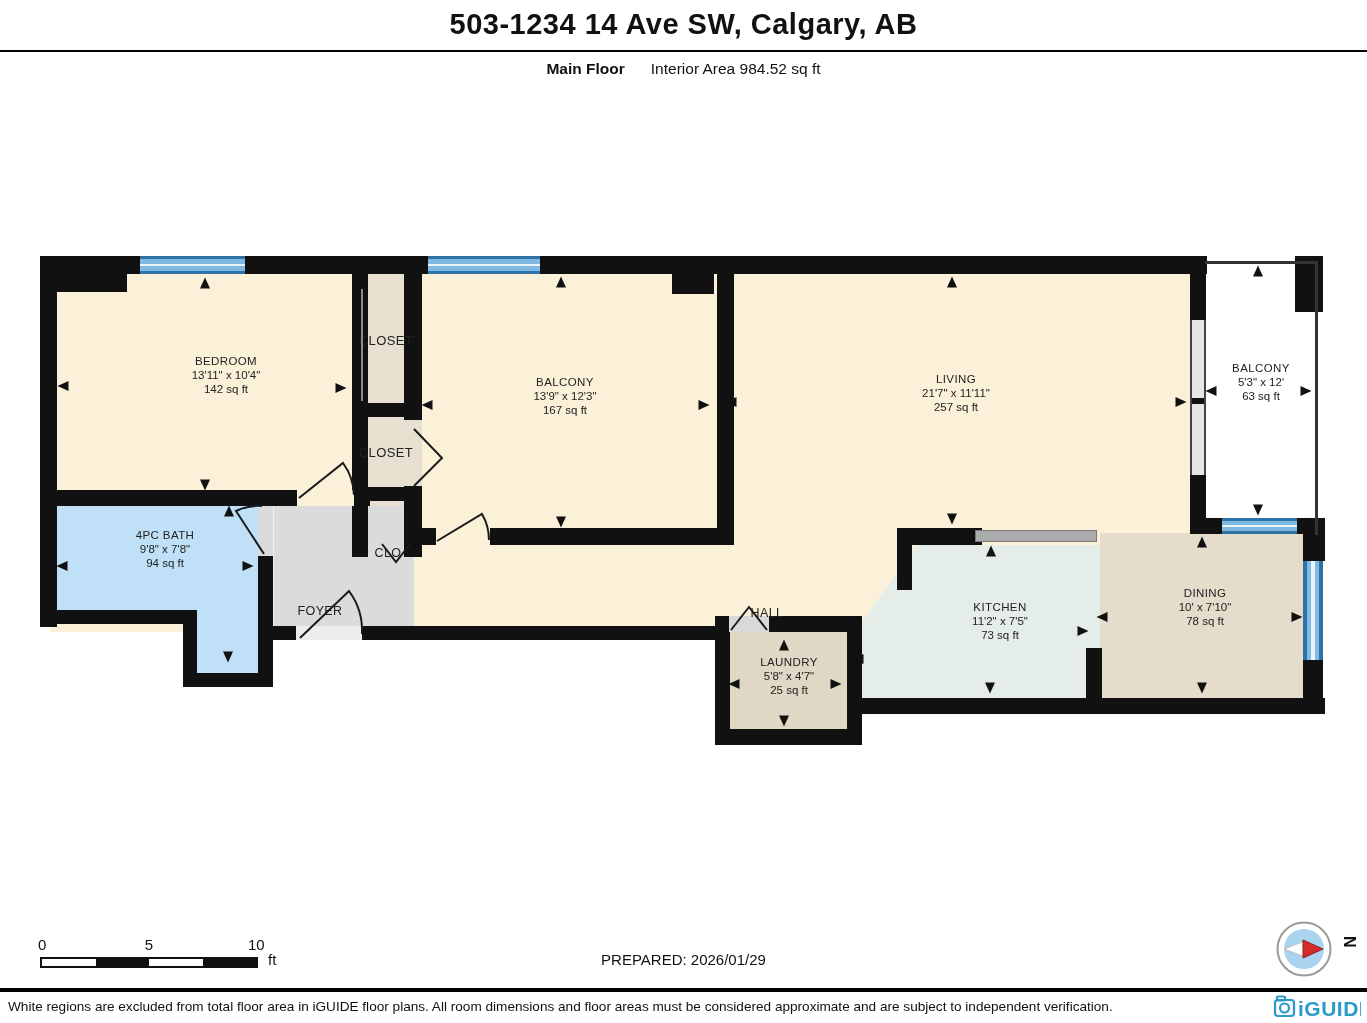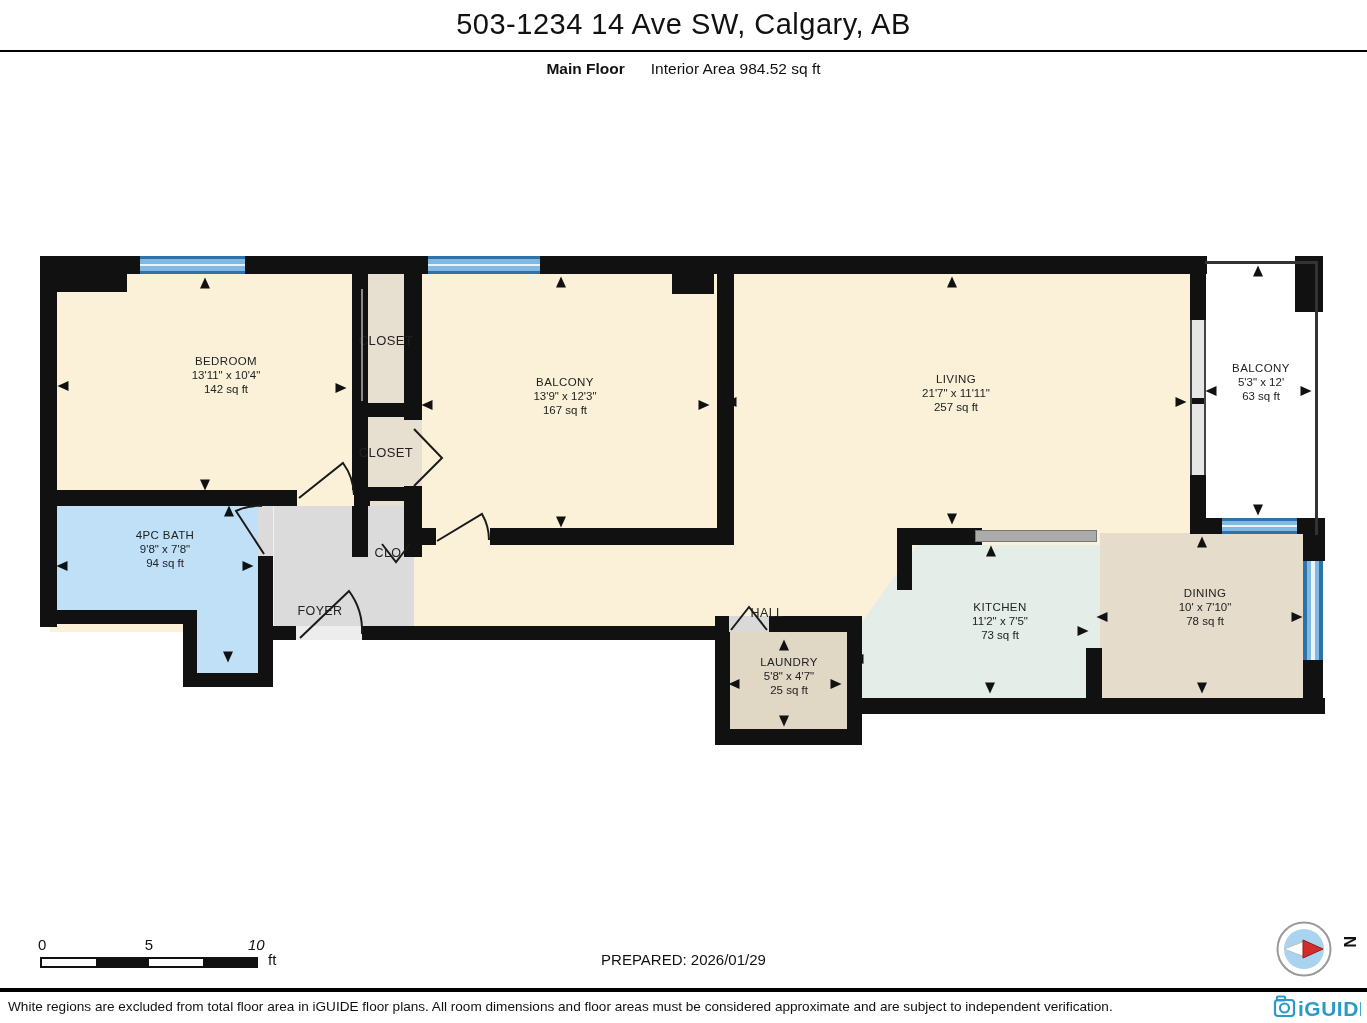--- a/index.html
+++ b/index.html
@@ -1,20 +1,20 @@
 <!DOCTYPE html>
 <html style="--floor-cream: #FAF1D8; --floor-closet: #E7DFCF; --floor-bath: #BFE0F7; --floor-foyer: #DBDBDB; --floor-kitchen: #E4EDE7; --floor-laundry: #E0D7C4; --floor-dining: #E5DCCB; --floor-balcony: #FFFFFF; --wall: #111111; --window-blue: #7FB9E4; --window-frame: #2F72A8; --counter-gray: #ABABAB; --brand-teal: #2B9AC9; --compass-red: #D62B2B; --compass-blue: #A9D3EE;"><head>
 <meta charset="utf-8">
 <style>
   html,body{margin:0;padding:0;background:#fff;}
   body{width:1367px;height:1023px;position:relative;overflow:hidden;
        font-family:"Liberation Sans","DejaVu Sans",sans-serif;color:#111;}
   
   #title{position:absolute;top:8px;left:0;width:100%;text-align:center;
-         font-size:29px;font-weight:normal;letter-spacing:.5px;}
+         font-size:29px;font-weight:bold;letter-spacing:.5px;}
   #hr-top{position:absolute;top:50px;left:0;width:100%;height:2px;background:#000;}
   #subheader{position:absolute;top:60px;left:0;width:100%;text-align:center;font-size:15.5px;}
   #subheader .fl{font-weight:bold;margin-right:26px;}
   
   #plan{position:absolute;inset:0;}
   .blk{position:absolute;}
   .wall{background:var(--wall);}
   .thin{background:#333;}
   .f-cream{background:var(--floor-cream);}
   .f-closet{background:var(--floor-closet);}
@@ -43,21 +43,21 @@
   .a-u{border-left:5px solid transparent;border-right:5px solid transparent;border-bottom:11px solid #111;}
   .a-d{border-left:5px solid transparent;border-right:5px solid transparent;border-top:11px solid #111;}
   .a-l{border-top:5px solid transparent;border-bottom:5px solid transparent;border-right:11px solid #111;}
   .a-r{border-top:5px solid transparent;border-bottom:5px solid transparent;border-left:11px solid #111;}
   #doors{position:absolute;inset:0;pointer-events:none;}
   
   #scalebar{position:absolute;left:40px;top:936px;width:218px;height:34px;font-size:15px;}
   #scalebar .tick{position:absolute;top:0;}
   #scalebar .t0{left:-2px;}
   #scalebar .t1{left:50%;transform:translateX(-50%);}
-  #scalebar .t2{left:100%;transform:translateX(-60%);font-style:italic;}
+  #scalebar .t2{left:100%;transform:translateX(-60%);}
   #scalebar .bar{position:absolute;top:21px;left:0;width:214px;height:7px;border:2px solid #111;display:flex;}
   #scalebar .bar i{flex:1;}
   #scalebar .sw{background:#fff;}
   #scalebar .sb{background:#111;}
   #scalebar .unit{position:absolute;left:228px;top:15px;}
   
   #prepared{position:absolute;top:951px;left:0;width:100%;text-align:center;font-size:15px;}
   #hr-bottom{position:absolute;top:988px;left:0;width:100%;height:4px;background:#000;}
   #disclaimer{position:absolute;top:999px;left:8px;font-size:13.6px;}
   #brand{position:absolute;top:995px;right:6px;}

